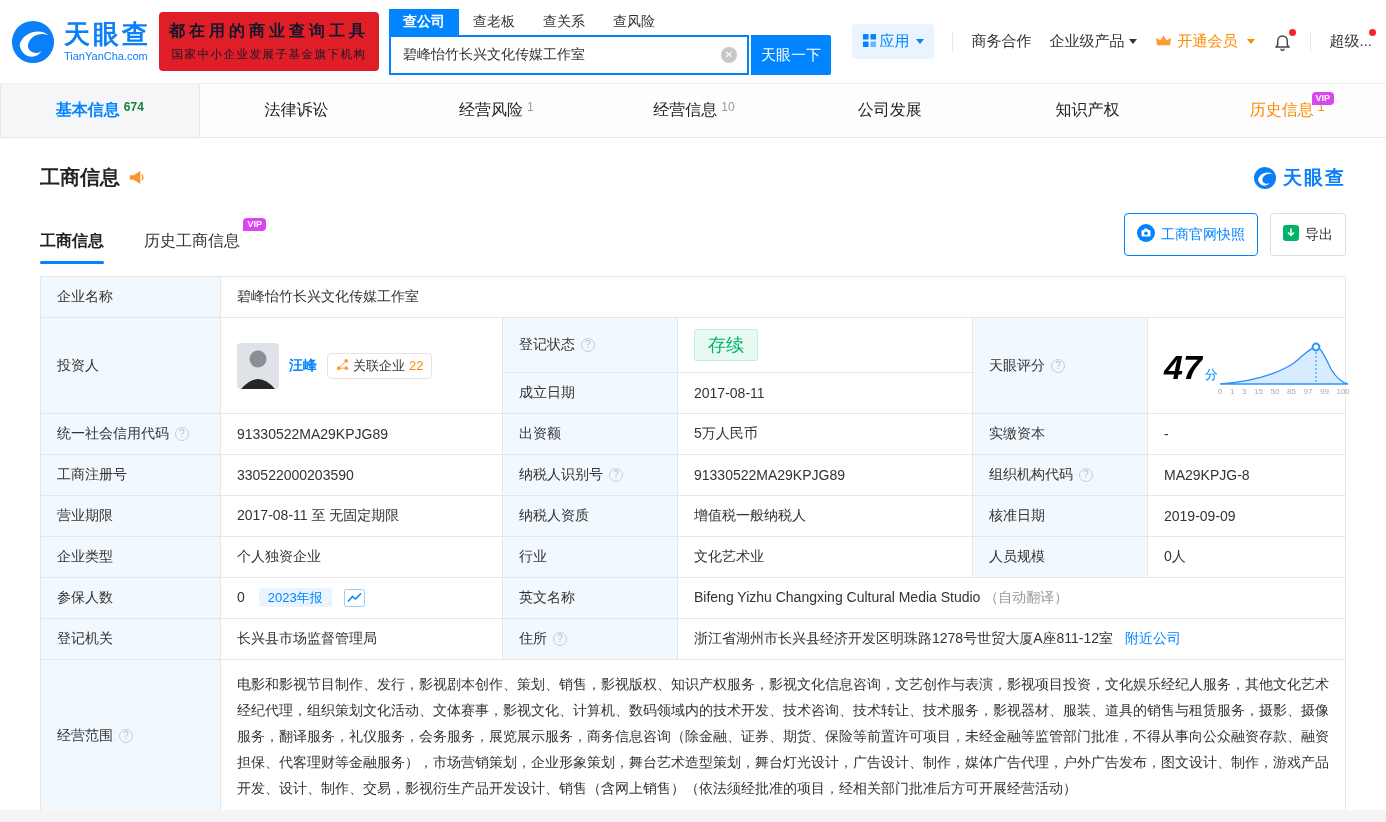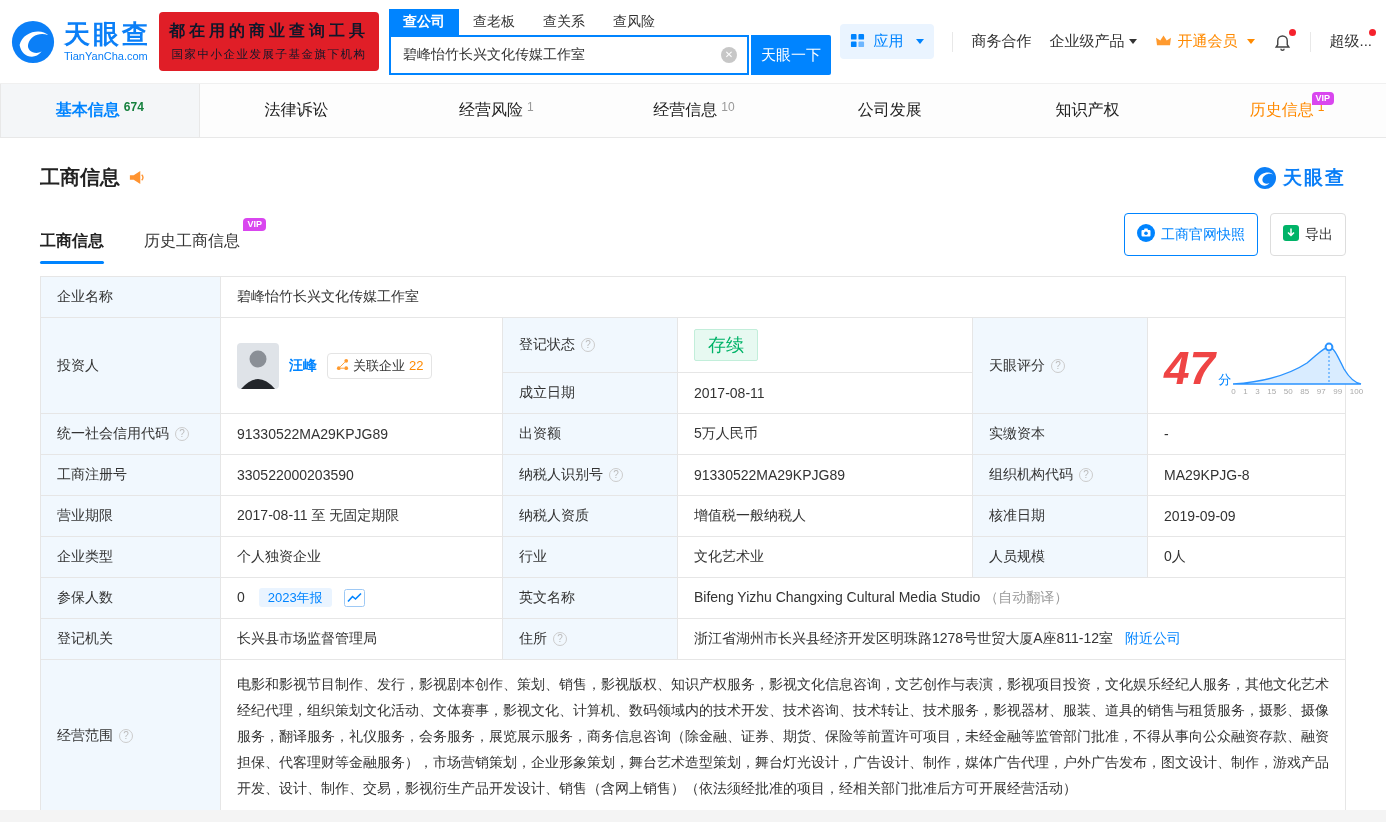--- a/index.html
+++ b/index.html
@@ -26,21 +26,21 @@
   .search-tabs { display:flex; align-items:flex-end; height:27px; }
   .search-tab { font-size:14px; padding:4px 14px; cursor:pointer; color:#333; }
   .search-tab.active { background:#0084ff; color:#fff; font-weight:bold; }
   .search-row { display:flex; }
   .search-box { width:360px; height:40px; border:2px solid #0084ff; display:flex; align-items:center; background:#fff; }
   .search-box input { flex:1; border:none; outline:none; font-size:14px; padding:0 12px; color:#333; font-family:inherit; }
   .clear-icon { width:16px; height:16px; border-radius:50%; background:#c7c7c7; color:#fff; font-size:10px; line-height:16px; text-align:center; margin-right:10px; cursor:pointer; flex:0 0 auto; }
   .search-btn { width:80px; height:40px; background:#0084ff; color:#fff; font-size:15px; border:none; margin-left:2px; cursor:pointer; border-radius:0 2px 2px 0; font-family:inherit; }
 
   .topnav { margin-left:auto; display:flex; align-items:center; gap:18px; font-size:15px; color:#333; white-space:nowrap; }
-  .app-btn { background:#eaf4ff; color:#0084ff; border-radius:4px; padding:8px 10px; display:flex; gap:8px; align-items:center; cursor:pointer; font-size:15px; }
+  .app-btn { background:#eaf4ff; color:#0084ff; border-radius:4px; padding:8px 10px; display:flex; gap:2px; align-items:center; cursor:pointer; font-size:15px; }
   .caret { width:0; height:0; border-left:4px solid transparent; border-right:4px solid transparent; border-top:5px solid currentColor; display:inline-block; margin-left:5px; vertical-align:middle; }
   .nav-item { cursor:pointer; display:flex; align-items:center; position:relative; }
   .nav-vip { color:#ff8a00; display:flex; align-items:center; gap:5px; cursor:pointer; }
   .divider { width:1px; height:20px; background:#e8e8e8; }
   .bell-wrap { position:relative; cursor:pointer; display:flex; align-items:center; }
   .red-dot { position:absolute; top:-3px; right:-4px; width:7px; height:7px; background:#f5222d; border-radius:50%; }
 
   
   .main-tabs { display:flex; height:55px; background:#fdfdfd; border-top:1px solid #f0f0f0; border-bottom:1px solid #e8e8e8; }
   .main-tab { flex:1; display:flex; align-items:center; justify-content:center; font-size:16px; color:#222; cursor:pointer; position:relative; }
@@ -81,21 +81,21 @@
   .avatar { width:42px; height:46px; border-radius:4px; overflow:hidden; flex:0 0 auto; cursor:pointer; }
   .avatar svg { display:block; width:100%; height:100%; }
   .inv-name { font-size:14px; font-weight:bold; }
   .rel-pill { display:inline-flex; align-items:center; gap:4px; border:1px solid #e4e4e4; border-radius:4px; padding:3px 8px; font-size:13px; cursor:pointer; background:#fff; }
   .rel-count { color:#ff8a00; }
 
   .status-badge { display:inline-block; background:#e7f9f1; color:#00b368; font-size:18px; padding:3px 13px; border-radius:2px; border:1px solid #c2eeda; }
 
   .score-cell-inner { display:flex; align-items:center; justify-content:space-between; }
   .score-num { white-space:nowrap; }
-  .score-big { font-size:46px; color:#ef4444; font-weight:bold; font-style:italic; }
+  .score-big { font-size:34px; color:#000000; font-weight:bold; font-style:italic; }
   .score-unit { font-size:13px; color:#0084ff; margin-left:3px; }
   .score-chart { width:132px; }
   .score-chart svg { display:block; }
   .score-axis { display:flex; justify-content:space-between; font-size:8px; color:#aaa; margin-top:1px; }
 
   .year-badge { background:#eaf4ff; color:#0084ff; font-size:13px; padding:2px 9px; border-radius:3px; margin-left:10px; cursor:pointer; }
   .chart-btn { display:inline-block; vertical-align:middle; margin-left:8px; cursor:pointer; }
   .chart-btn svg { display:block; }
 
   .scope-text { line-height:26px; text-align:justify; }

